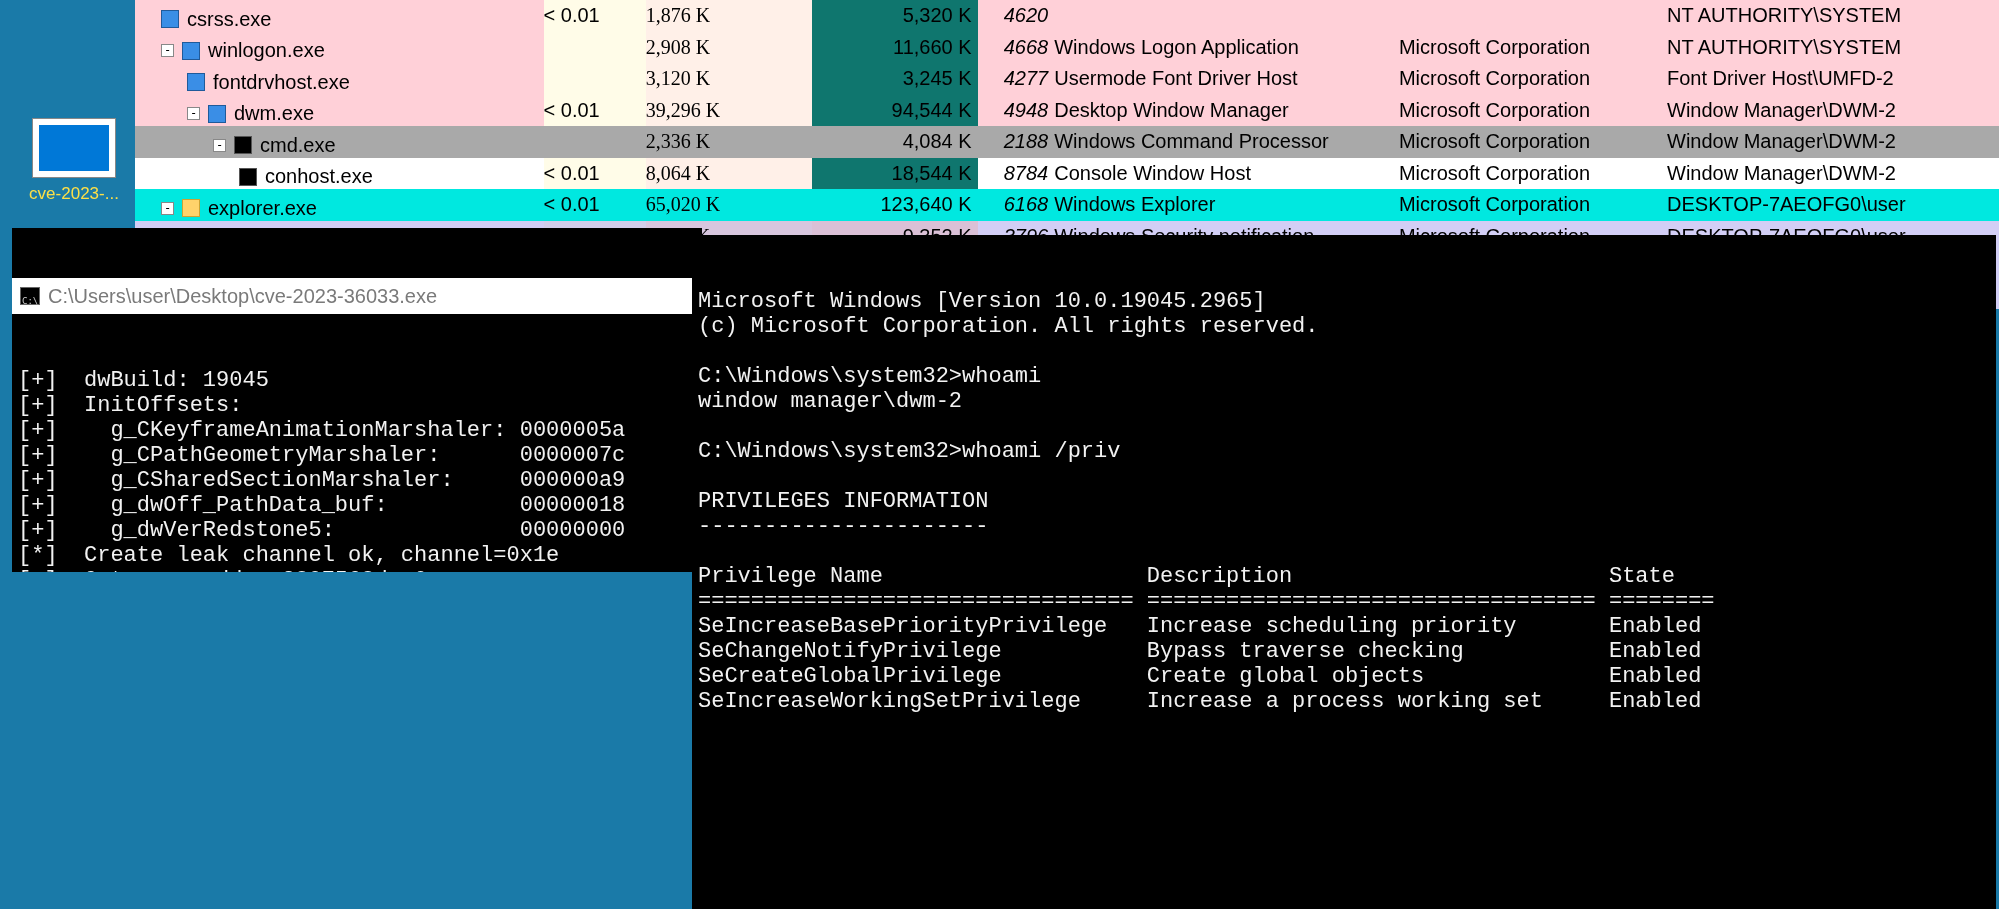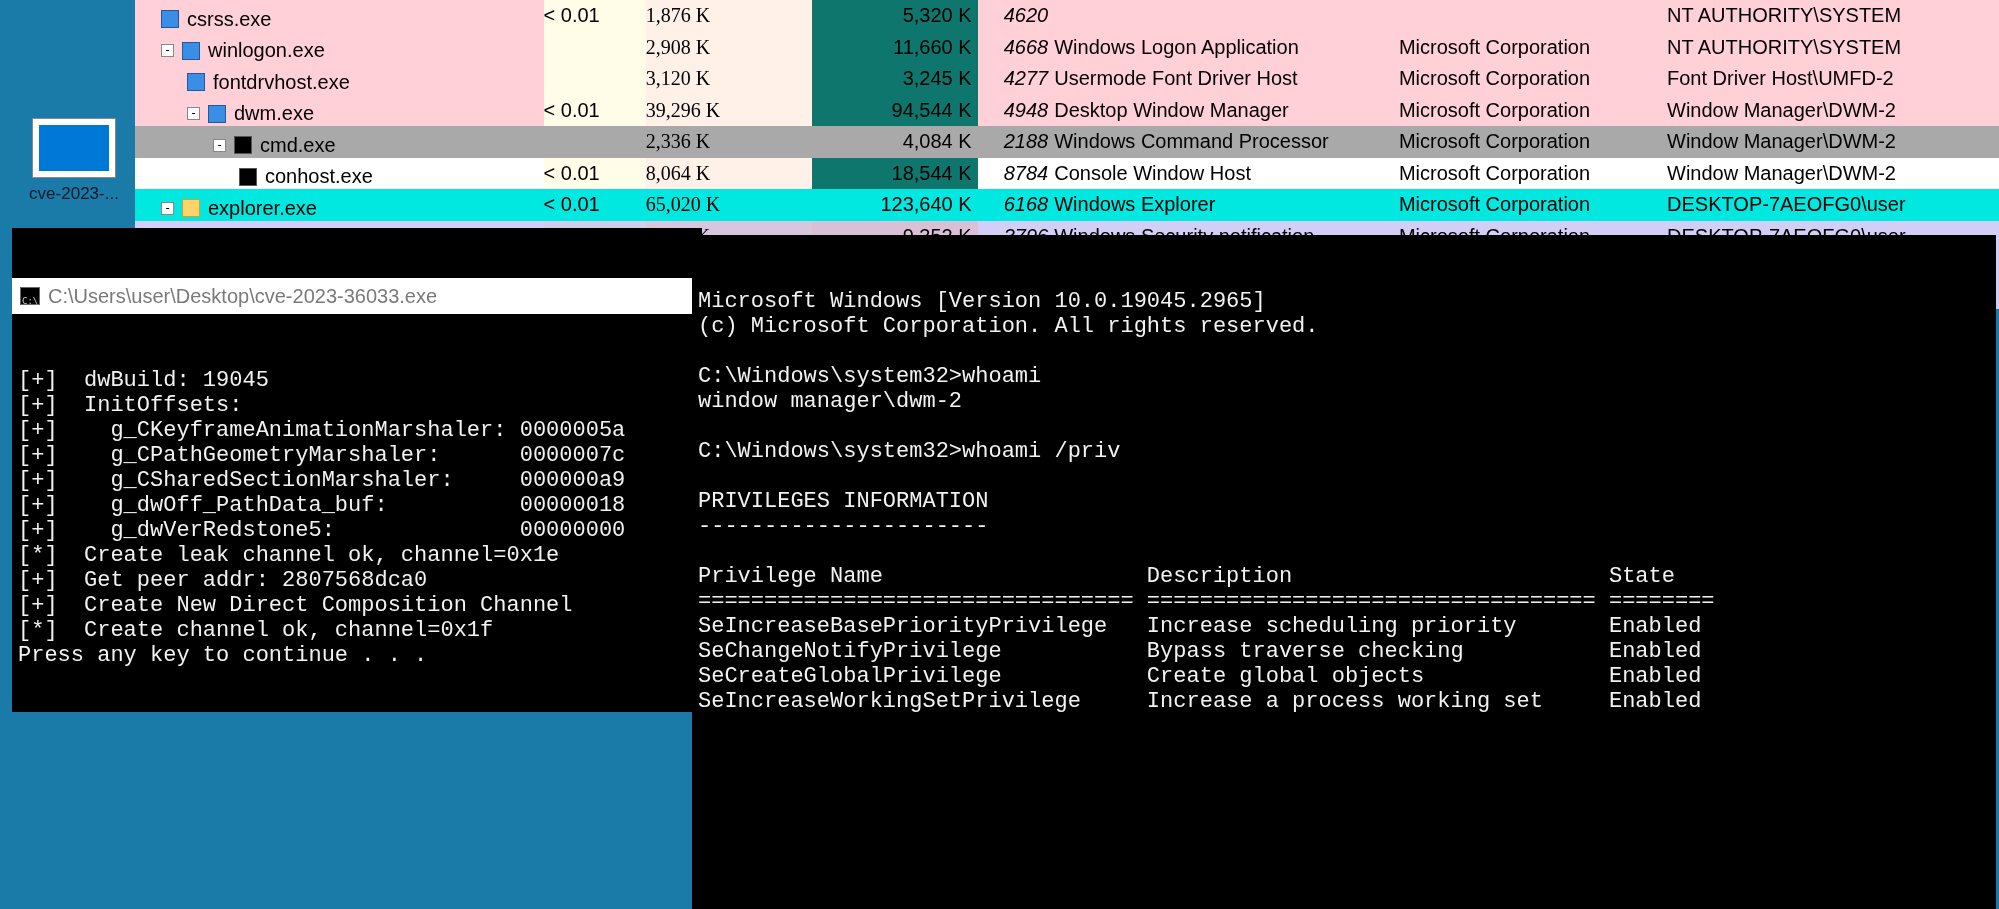--- a/index.html
+++ b/index.html
@@ -13,21 +13,21 @@
     font-size: 20px;
   }
 
   
   .desktop-icon {
     position: absolute;
     left: 24px;
     top: 118px;
     width: 100px;
     text-align: center;
-    color: #0f172a;
+    color: #fde047;
     font-size: 17px;
   }
   .desktop-icon .thumb {
     width: 84px;
     height: 60px;
     margin: 0 auto 6px;
     background: #fff;
     border: 1px solid #888;
     padding: 6px;
   }
@@ -131,21 +131,21 @@
     font-family: monospace;
   }
   .titlebar .ctrl {
     margin-left: auto;
     display: flex; gap: 20px;
     font-size: 18px;
     color: #000;
   }
   .console .body { padding: 4px 6px; }
 
-  .cons1 { left: 12px; top: 228px; width: 690px; height: 484px; }
+  .cons1 { left: 12px; top: 228px; width: 690px; height: 344px; }
   .cons2 { left: 692px; top: 235px; width: 1304px; height: 676px; }
   .cons2 .titlebar { height: 44px; }
 </style>
 </head>
 <body>
 
 <div class="desktop-icon">
   <div class="thumb">
       <div class="thumb-inner"></div>
     </div>

